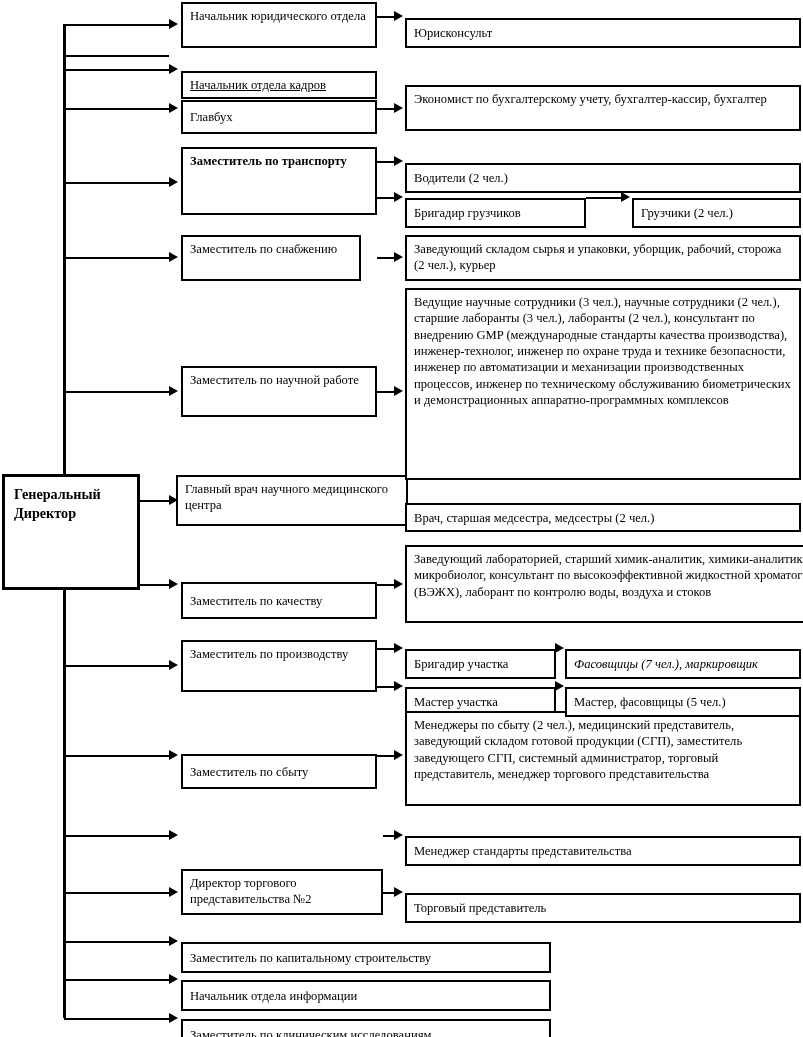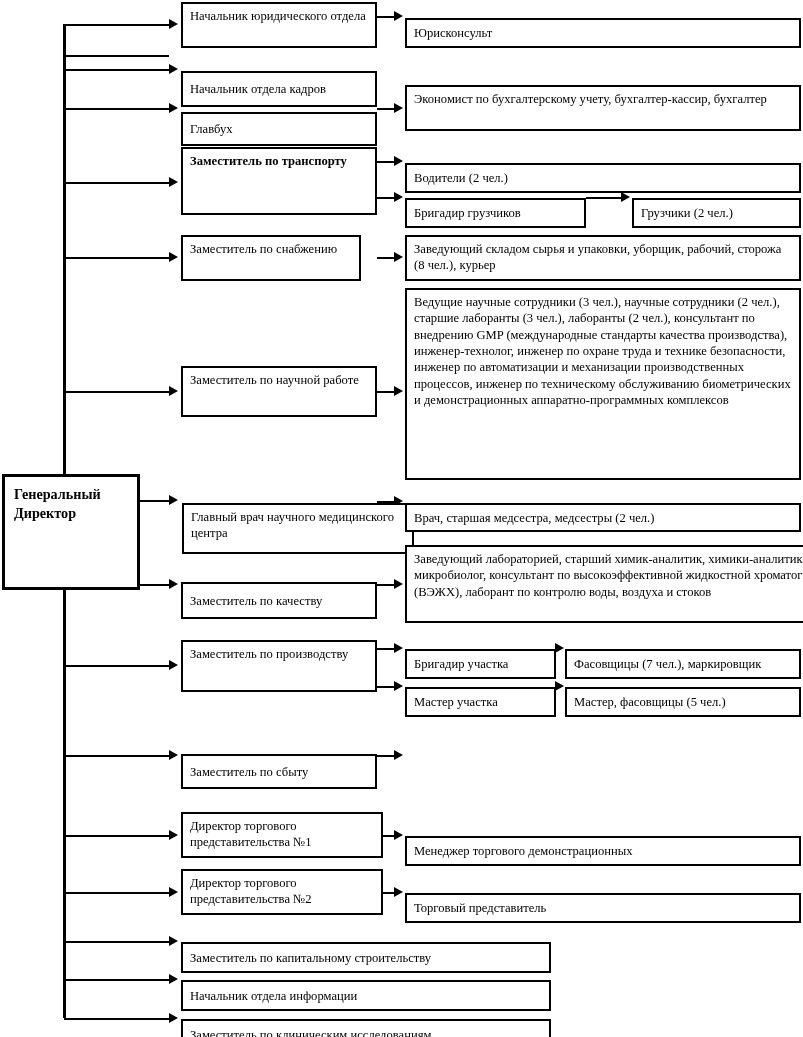--- a/index.html
+++ b/index.html
@@ -55,59 +55,56 @@
   <div class="vline" style="left:63px; top:588px; height:430px;"></div>
 
   <div class="box ceo" style="left:2px; top:474px; width:138px; height:116px;">
     <span>Генеральный Директор</span>
   </div>
 
   <div class="box" style="left:181px; top:2px; width:196px; height:46px;">
     <span>Начальник юридического отдела</span>
   </div>
 
-  <div class="box vcenter" style="left:181px; top:55px; width:196px; height:36px;">
+  <div class="box vcenter" style="left:181px; top:55px; width:196px; height:28px;text-decoration:underline;">
     <span>Начальник отдела кадров</span>
   </div>
 
-  <div class="box vcenter" style="left:181px; top:96px; width:196px; height:34px;text-align:center;">
+  <div class="box vcenter" style="left:181px; top:84px; width:196px; height:34px;text-align:center;">
     <span>Главбух</span>
   </div>
 
   <div class="box" style="left:181px; top:147px; width:196px; height:68px;font-weight:bold;">
     <span>Заместитель по транспорту</span>
   </div>
 
   <div class="box" style="left:181px; top:235px; width:180px; height:46px;">
     <span>Заместитель по снабжению</span>
   </div>
 
   <div class="box" style="left:181px; top:366px; width:196px; height:51px;">
     <span>Заместитель по научной работе</span>
   </div>
 
-  <div class="box" style="left:182px; top:475px; width:232px; height:51px;margin-top:28px;">
+  <div class="box" style="left:176px; top:475px; width:232px; height:51px;">
     <span>Главный врач научного медицинского центра</span>
   </div>
 
   <div class="box vcenter" style="left:181px; top:566px; width:196px; height:37px;">
     <span>Заместитель по качеству</span>
   </div>
 
   <div class="box" style="left:181px; top:640px; width:196px; height:52px;">
     <span>Заместитель по производству</span>
   </div>
 
   <div class="box vcenter" style="left:181px; top:738px; width:196px; height:35px;">
     <span>Заместитель по сбыту</span>
   </div>
 
-  <div class="box" style="left:181px; top:812px; width:202px; height:46px;">
-    <span>Директор торгового представительства №1</span>
-  </div>
 
   <div class="box" style="left:181px; top:869px; width:202px; height:46px;">
     <span>Директор торгового представительства №2</span>
   </div>
 
   <div class="box vcenter" style="left:181px; top:926px; width:370px; height:31px;">
     <span>Заместитель по капитальному строительству</span>
   </div>
 
   <div class="box vcenter" style="left:181px; top:1003px; width:370px; height:32px;">
@@ -128,21 +125,21 @@
 
   <div class="box vcenter" style="left:405px; top:147px; width:396px; height:30px;">
     <span>Водители (2 чел.)</span>
   </div>
 
   <div class="box vcenter" style="left:405px; top:182px; width:181px; height:30px;">
     <span>Бригадир грузчиков</span>
   </div>
 
   <div class="box" style="left:405px; top:235px; width:396px; height:46px;">
-    <span>Заведующий складом сырья и упаковки, уборщик, рабочий, сторожа (8 чел.), курьер</span>
+    <span>Заведующий складом сырья и упаковки, уборщик, рабочий, сторожа (2 чел.), курьер</span>
   </div>
 
   <div class="box" style="left:405px; top:288px; width:396px; height:192px;">
     <span>Ведущие научные сотрудники (3 чел.), научные сотрудники (2 чел.), старшие лаборанты (3 чел.), лаборанты (2 чел.), консультант по внедрению GMP (международные стандарты качества производства), инженер-технолог, инженер по охране труда и технике безопасности, инженер по автоматизации и механизации производственных процессов, инженер по техническому обслуживанию биометрических и демонстрационных аппаратно-программных комплексов</span>
   </div>
 
   <div class="box vcenter" style="left:405px; top:487px; width:396px; height:29px;">
     <span>Врач, старшая медсестра, медсестры (2 чел.)</span>
   </div>
 
@@ -151,34 +148,37 @@
   </div>
 
   <div class="box vcenter" style="left:405px; top:633px; width:151px; height:30px;">
     <span>Бригадир участка</span>
   </div>
 
   <div class="box vcenter" style="left:405px; top:671px; width:151px; height:30px;">
     <span>Мастер участка</span>
   </div>
 
+  <div class="box" style="left:405px; top:711px; width:396px; height:95px;">
+    <span>Менеджеры по сбыту (2 чел.), медицинский представитель, заведующий складом готовой продукции (СГП), заместитель заведующего СГП, системный администратор, торговый представитель, менеджер торгового представительства</span>
+  </div>
 
   <div class="box vcenter" style="left:405px; top:820px; width:396px; height:30px;">
-    <span>Менеджер торгового демонстрационных</span>
+    <span>Менеджер стандарты представительства</span>
   </div>
 
   <div class="box vcenter" style="left:405px; top:877px; width:396px; height:30px;">
     <span>Торговый представитель</span>
   </div>
 
   <div class="box vcenter" style="left:632px; top:182px; width:169px; height:30px;">
     <span>Грузчики (2 чел.)</span>
   </div>
 
-  <div class="box vcenter" style="left:565px; top:633px; width:236px; height:30px;">
+  <div class="box vcenter" style="left:565px; top:633px; width:236px; height:30px;font-style:italic;">
     <span>Фасовщицы (7 чел.), маркировщик</span>
   </div>
 
   <div class="box vcenter" style="left:565px; top:671px; width:236px; height:30px;">
     <span>Мастер, фасовщицы (5 чел.)</span>
   </div>
 
   <div class="hline" style="left:64px; top:55px; width:105px;"></div>
   <div class="vline" style="left:64px; top:55px; height:2px;"></div>
   <div class="hline" style="left:64px; top:55px; width:2px;"></div>

